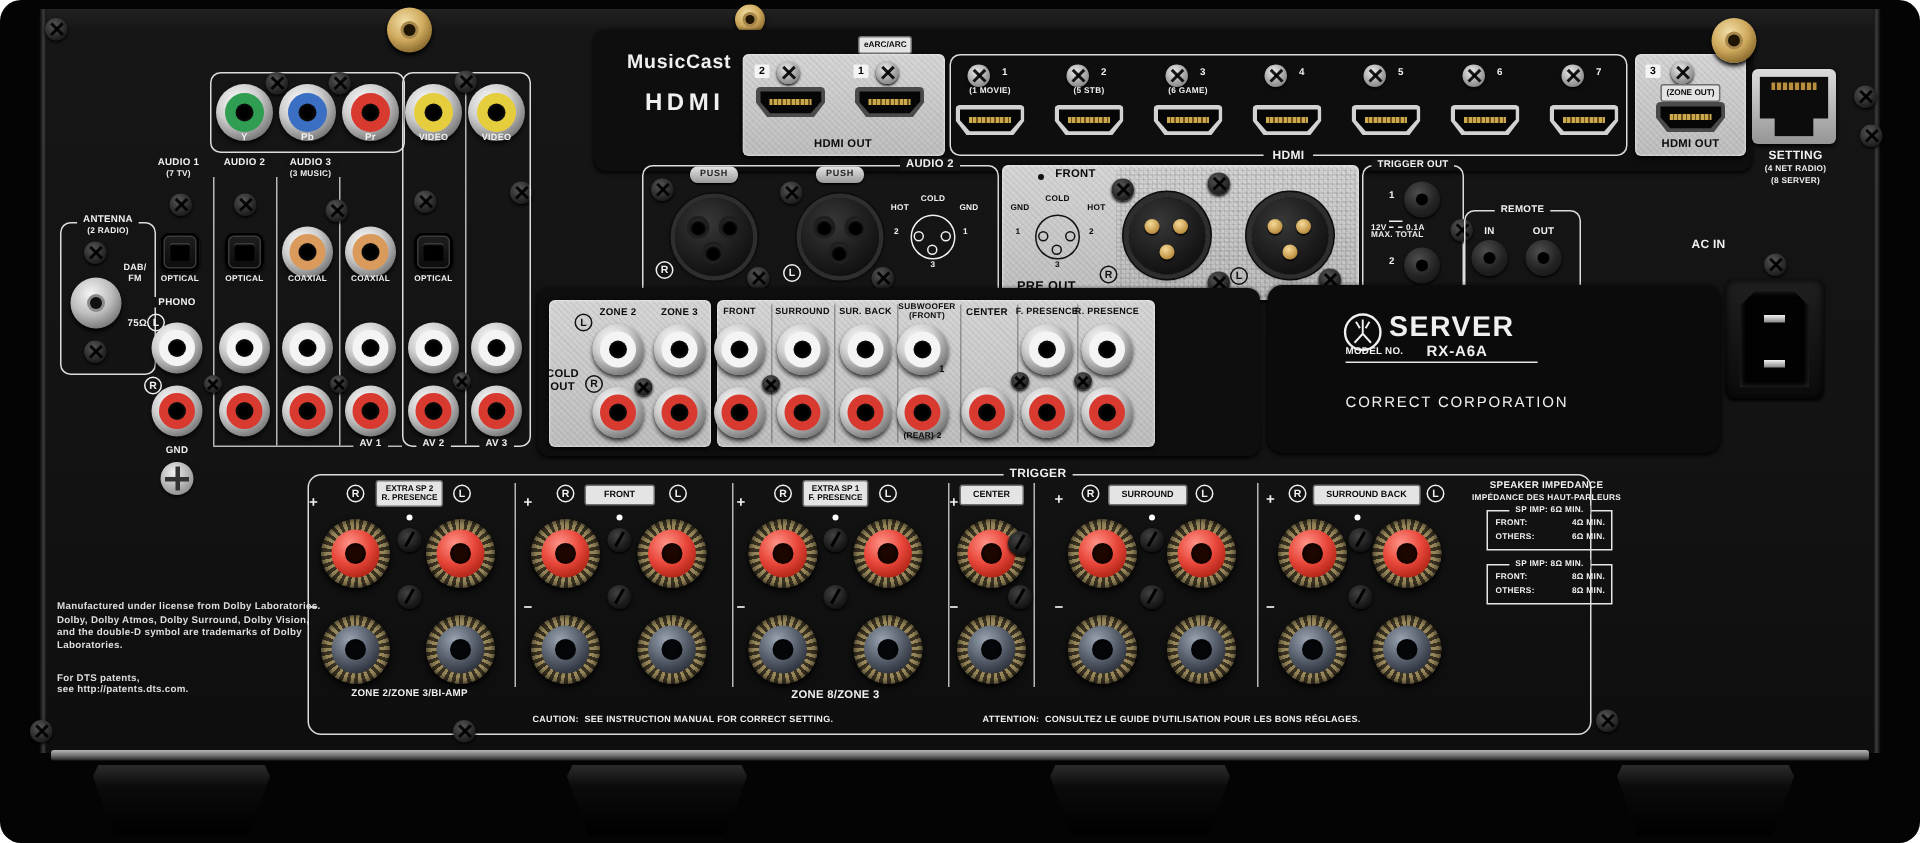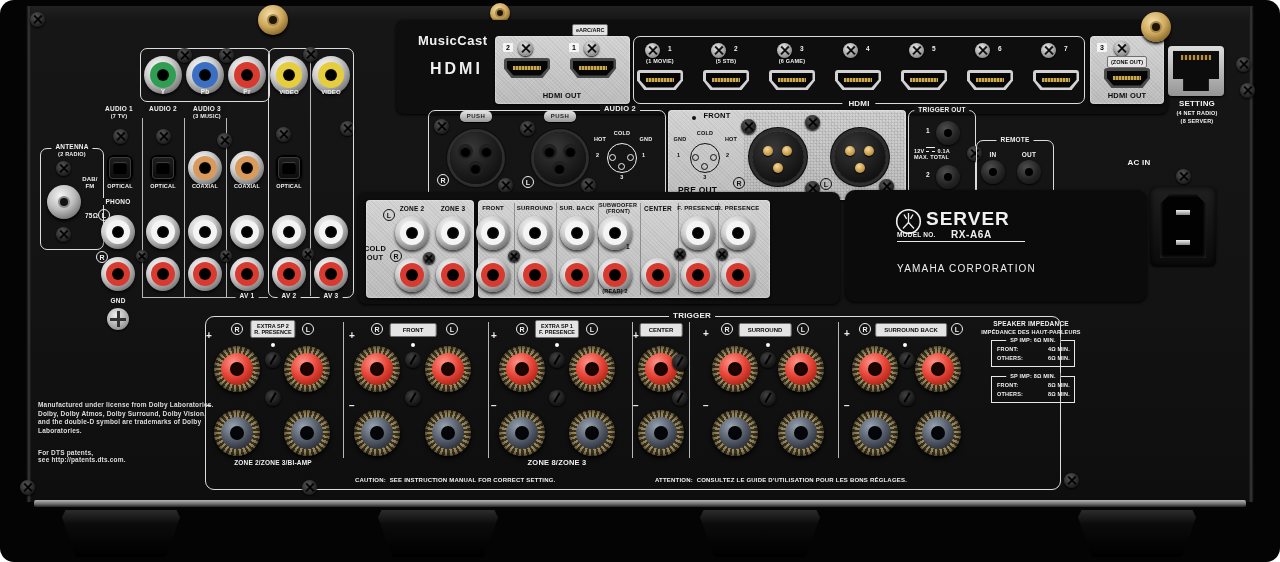--- a/index.html
+++ b/index.html
@@ -406,21 +406,21 @@
 
   <div class="mod" style="left:845px;top:190px;width:302px;height:112px;background:#0b0b0b;border-radius:10px"></div>
   <svg class="abs" style="left:895px;top:208px" width="27" height="27" viewBox="0 0 27 27">
     <circle cx="13.5" cy="13.5" r="11.8" fill="none" stroke="#f0f0f0" stroke-width="1.6"></circle>
     <path d="M13.5 5v9.5 M13.5 14.5l-5.5 6 M13.5 14.5l5.5 6 M9 6.5l2.6 4.4 M18 6.5l-2.6 4.4" stroke="#f0f0f0" stroke-width="1.3" fill="none"></path>
   </svg>
   <div class="t f19" style="left:926px;top:208px;letter-spacing:1px">SERVER</div>
   <div class="t f65" style="left:897px;top:231px">MODEL NO.</div>
   <div class="t f9" style="left:951px;top:229px;letter-spacing:.6px">RX-A6A</div>
   <div class="hline" style="left:897px;top:241px;width:128px;background:#e8e8e8"></div>
-  <div class="t f10 n" style="left:897px;top:263px;letter-spacing:1.2px">YAMAHA CORPORATION</div>
+  <div class="t f10 n" style="left:897px;top:263px;letter-spacing:1.2px">CORRECT CORPORATION</div>
 
   <div class="obox" style="left:205px;top:316px;width:856px;height:174px;border-radius:9px"></div>
   <div class="t c f8 hdr" style="left:692px;top:311px;background:#121212">TRIGGER</div>
   <div class="vline" style="left:343px;top:322px;height:136px"></div>
   <div class="vline" style="left:488px;top:322px;height:136px"></div>
   <div class="vline" style="left:632px;top:322px;height:136px"></div>
   <div class="vline" style="left:689px;top:322px;height:136px"></div>
   <div class="vline" style="left:838px;top:322px;height:136px"></div>
 
   <div class="t f10" style="left:206px;top:330px">+</div>

